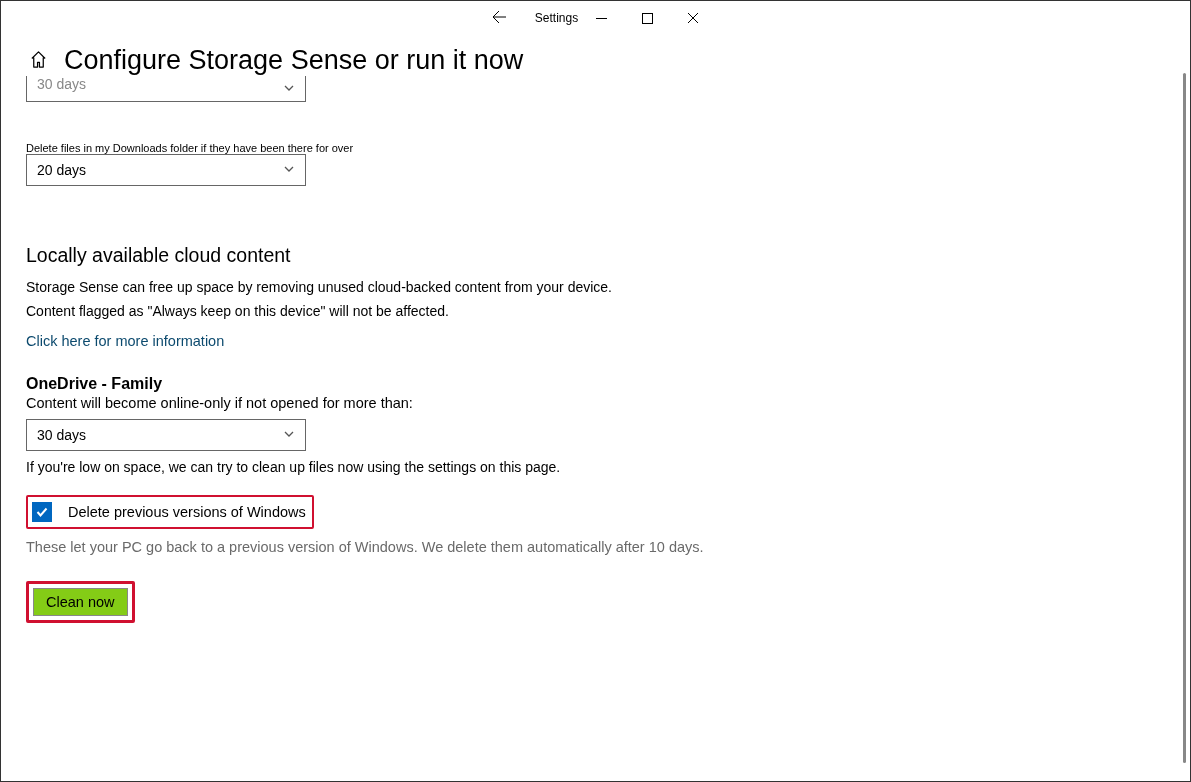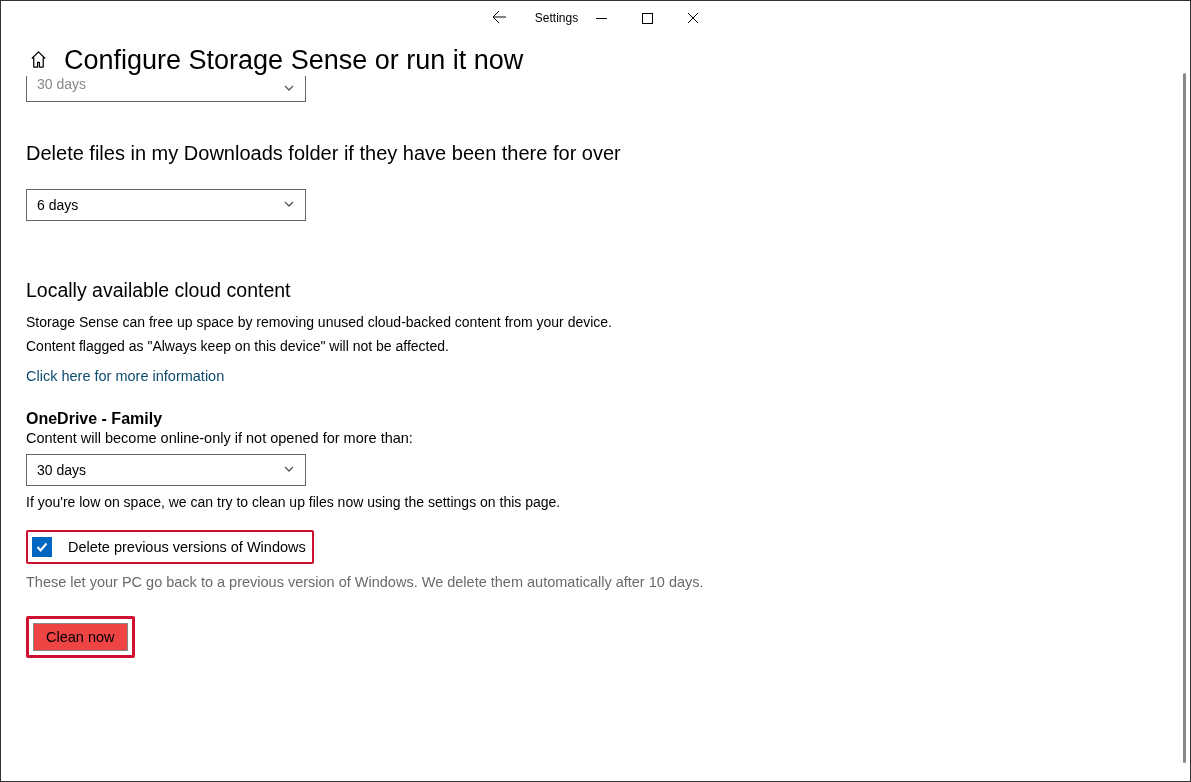--- a/index.html
+++ b/index.html
@@ -62,22 +62,22 @@
     justify-content: space-between;
     padding: 0 10px;
     font-size: 14px;
     cursor: pointer;
   }
   .dropdown.partial {
     border-top: none;
     height: 26px;
   }
   .label-text {
-    margin: 22px 0 24px 0;
-    font-size: 20px;
+    margin: 22px 0 0 0;
+    font-size: 11px;
   }
   .section-heading {
     font-size: 19.5px;
     font-weight: 500;
     margin: 58px 0 12px 0;
   }
   .body-text {
     font-size: 14px;
     margin: 8px 0;
   }
@@ -120,21 +120,21 @@
   .highlight-cb {
     padding: 2px 2px 2px 2px;
     margin-top: 12px;
   }
   .muted {
     color: #6a6a6a;
     font-size: 14.5px;
     margin: 10px 0 18px 0;
   }
   .clean-btn {
-    background: #ef4444;
+    background: #84cc16;
     border: 1px solid #888;
     padding: 5px 12px;
     font-size: 14.5px;
     cursor: pointer;
     font-family: inherit;
   }
   .highlight-btn {
     padding: 4px;
     margin-top: 8px;
     border-width: 3px;
@@ -206,21 +206,21 @@
     <span style="color:#888;margin-top:-10px">30 days</span>
     <span class="chevron">
       <svg width="12" height="12" viewBox="0 0 12 12">
           <path d="M2 4 L6 8 L10 4" stroke="#555" stroke-width="1.3" fill="none"></path>
         </svg>
     </span>
   </div>
 
   <div class="label-text" style="margin-top:40px">Delete files in my Downloads folder if they have been there for over</div>
   <div class="dropdown">
-    <span>6 days</span>
+    <span>20 days</span>
     <span class="chevron">
       <svg width="12" height="12" viewBox="0 0 12 12">
           <path d="M2 4 L6 8 L10 4" stroke="#555" stroke-width="1.3" fill="none"></path>
         </svg>
     </span>
   </div>
 
   <div class="section-heading">Locally available cloud content</div>
   <div class="body-text">Storage Sense can free up space by removing unused cloud-backed content from your device.</div>
   <div class="body-text">Content flagged as "Always keep on this device" will not be affected.</div>

